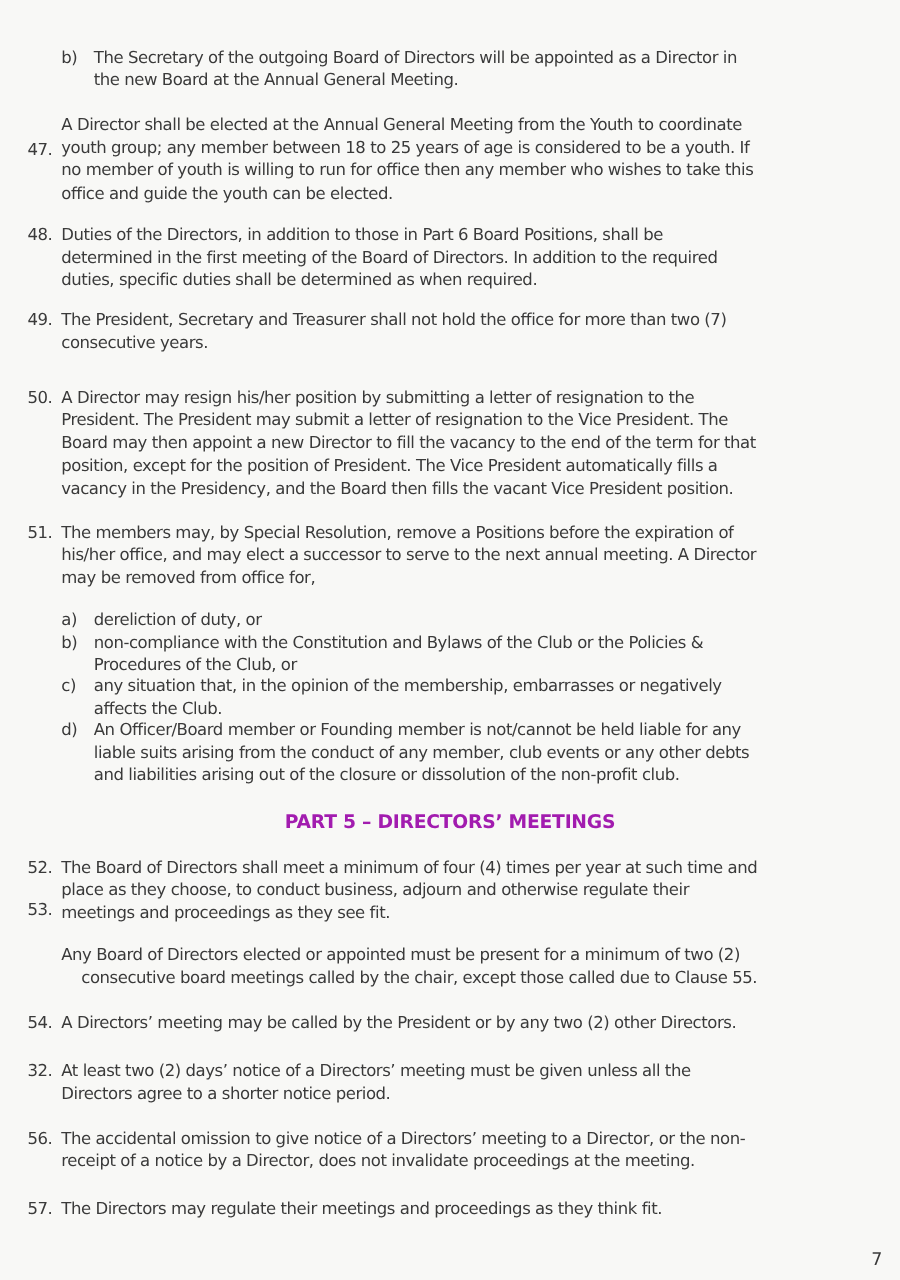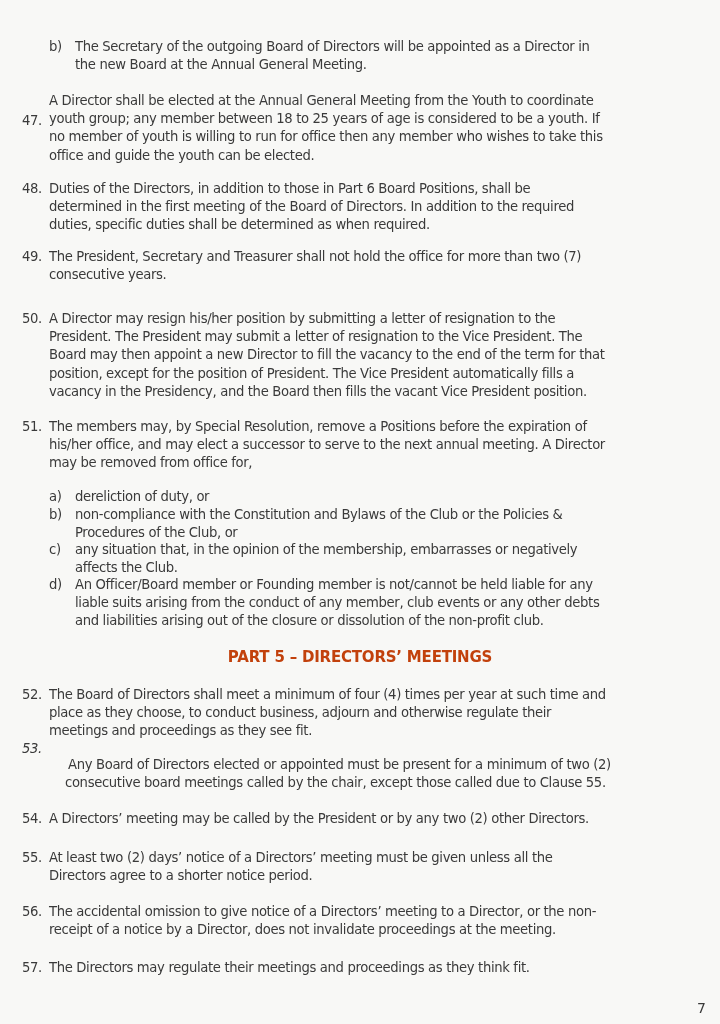--- a/index.html
+++ b/index.html
@@ -11,21 +11,21 @@
   }
   .page { position: relative; width: 720px; height: 1024px; background: #f8f8f6; }
   .ln {
     position: absolute; white-space: nowrap;
     font-size: 13.2px; line-height: 18px;
     letter-spacing: -0.35px;
   }
   .heading {
     position: absolute; left: 0; width: 720px; text-align: center;
     top: 648px; font-weight: bold; font-size: 15px; letter-spacing: -0.2px;
-    color: #c2410c;
+    color: #a21caf;
   }
   .pagenum { position: absolute; left: 697px; top: 1000px; font-size: 14px; }
 </style>
 </head>
 <body>
 
 <div class="page">
   <div id="content">
       <div>
         <span class="ln" style="left: 49px; top: 38px;">b)</span>
@@ -84,30 +84,30 @@
         <span class="ln" style="left: 75px; top: 594.2px;">liable suits arising from the conduct of any member, club events or any other debts</span>
         <span class="ln" style="left: 75px; top: 612.4px;">and liabilities arising out of the closure or dissolution of the non-profit club.</span>
       </div>
       <div>
         <span class="ln" style="left: 22px; top: 686px;">52.</span>
         <span class="ln" style="left: 49px; top: 686px;">The Board of Directors shall meet a minimum of four (4) times per year at such time and</span>
         <span class="ln" style="left: 49px; top: 704.2px;">place as they choose, to conduct business, adjourn and otherwise regulate their</span>
         <span class="ln" style="left: 49px; top: 722.4px;">meetings and proceedings as they see fit.</span>
       </div>
       <div>
-        <span class="ln" style="left: 22px; top: 740px; font-style: italic;">53.</span>
-        <span class="ln" style="left: 49px; top: 756px; margin-left: 19px;">Any Board of Directors elected or appointed must be present for a minimum of two (2)</span>
+        <span class="ln" style="left: 22px; top: 720px;">53.</span>
+        <span class="ln" style="left: 49px; top: 756px;">Any Board of Directors elected or appointed must be present for a minimum of two (2)</span>
         <span class="ln" style="left: 49px; top: 774.2px; margin-left: 16px;">consecutive board meetings called by the chair, except those called due to Clause 55.</span>
       </div>
       <div>
         <span class="ln" style="left: 22px; top: 810px;">54.</span>
         <span class="ln" style="left: 49px; top: 810px;">A Directors’ meeting may be called by the President or by any two (2) other Directors.</span>
       </div>
       <div>
-        <span class="ln" style="left: 22px; top: 849px;">55.</span>
+        <span class="ln" style="left: 22px; top: 849px;">32.</span>
         <span class="ln" style="left: 49px; top: 849px;">At least two (2) days’ notice of a Directors’ meeting must be given unless all the</span>
         <span class="ln" style="left: 49px; top: 867.2px;">Directors agree to a shorter notice period.</span>
       </div>
       <div>
         <span class="ln" style="left: 22px; top: 903px;">56.</span>
         <span class="ln" style="left: 49px; top: 903px;">The accidental omission to give notice of a Directors’ meeting to a Director, or the non-</span>
         <span class="ln" style="left: 49px; top: 921.2px;">receipt of a notice by a Director, does not invalidate proceedings at the meeting.</span>
       </div>
       <div>
         <span class="ln" style="left: 22px; top: 959px;">57.</span>

